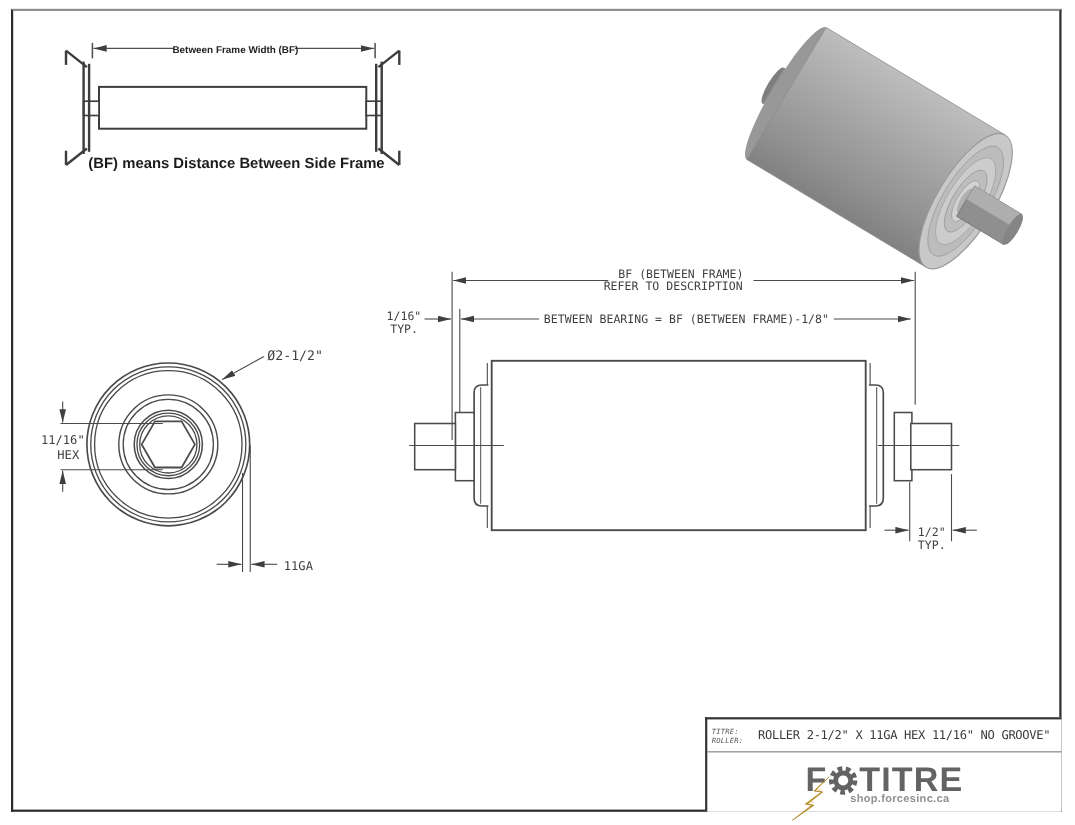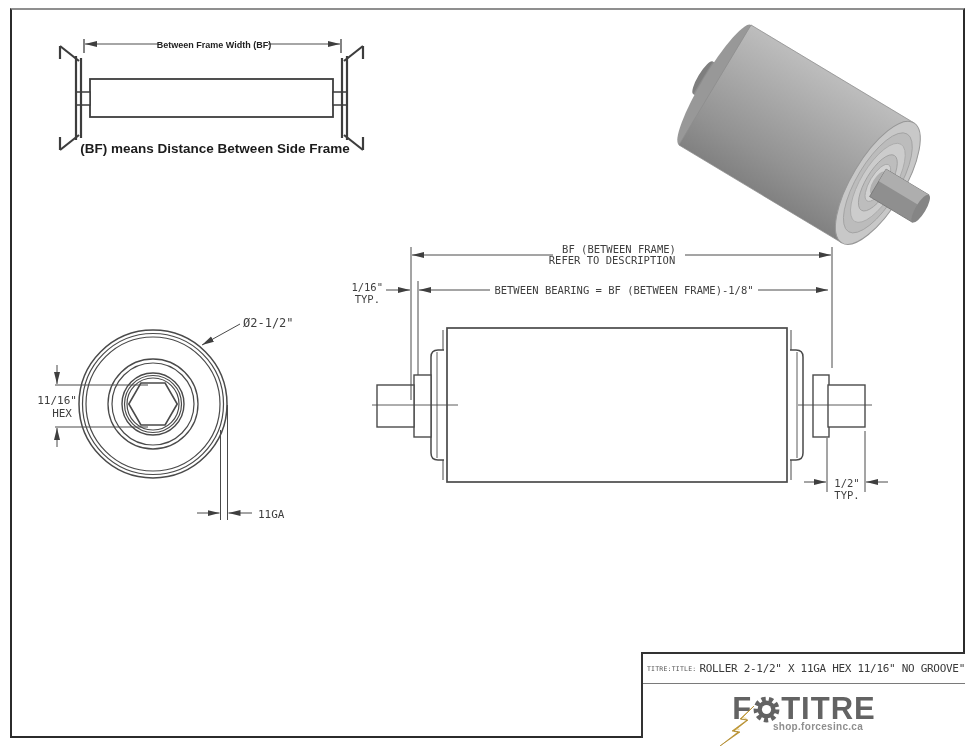--- a/index.html
+++ b/index.html
@@ -14,21 +14,21 @@
   .cad12{font-size:12px;}
   .ui-bold{font-family:"Liberation Sans",sans-serif;font-weight:bold;fill:#222222;}
   .ui-small{font-size:9px;}
   .ui-cap{font-size:13.5px;fill:#1c1c1c;}
 
   
   .title-block{position:absolute;left:641px;top:652px;width:322px;height:84px;
       border-left:2px solid #333;border-top:2px solid #333;background:#fff;
       display:flex;flex-direction:column;}
   .tb-row1{height:29px;border-bottom:1.5px solid #7a7a7a;display:flex;align-items:center;}
-  .tb-labels{padding:2px 3px 2px 4px;display:flex;flex-direction:row;justify-content:flex-start;}
+  .tb-labels{padding:2px 3px 2px 4px;display:flex;flex-direction:column;justify-content:flex-start;font-style:italic;}
   .tb-label{font-size:6.5px;line-height:8px;color:#555;letter-spacing:0.2px;}
   .tb-title{flex:1;text-align:center;font-size:11px;color:#3a3a3a;white-space:nowrap;
       letter-spacing:-0.3px;}
   .tb-row2{flex:1;display:flex;flex-direction:column;align-items:center;justify-content:center;}
   .logo{position:relative;display:flex;align-items:center;line-height:1;
       font-family:"Liberation Sans",sans-serif;font-weight:bold;font-size:31px;
       color:#636363;letter-spacing:1px;margin-top:2px;}
   .logo .gear-wrap{display:inline-flex;margin:0 1px;position:relative;top:1px;}
   .bolt{position:absolute;left:-12px;top:13px;width:46px;height:40px;z-index:3;}
   .website{font-size:10px;font-weight:bold;color:#8f8f8f;letter-spacing:0.3px;
@@ -193,21 +193,21 @@
   <text x="383" y="291" text-anchor="end" class="cad10">1/16"</text>
   <text x="380" y="303" text-anchor="end" class="cad10">TYP.</text>
   <text x="847" y="487" text-anchor="middle" class="cad10">1/2"</text>
   <text x="847" y="499" text-anchor="middle" class="cad10">TYP.</text>
 </svg>
 
 <div class="title-block">
   <div class="tb-row1">
     <div class="tb-labels">
       <span class="tb-label">TITRE:</span>
-      <span class="tb-label">TITLE:</span>
+      <span class="tb-label">ROLLER:</span>
     </div>
     <div class="tb-title">ROLLER 2-1/2" X 11GA HEX 11/16" NO GROOVE"</div>
   </div>
   <div class="tb-row2">
     <div class="logo">
       <svg class="bolt" viewBox="0 0 46 40">
         <polygon points="34,0 20,13 27,14 12,25 18,26 0,40 20,26 14,25 28,14 21,13" fill="#c79a2b" stroke="#a87f1c" stroke-width="0.6"></polygon>
         <polygon points="31,3 22,11 27,12 16,22 20,23 8,33 19,24 15,23 26,13 22,12" fill="#dcb545" opacity="0.55"></polygon>
       </svg>
       <span>F</span>

